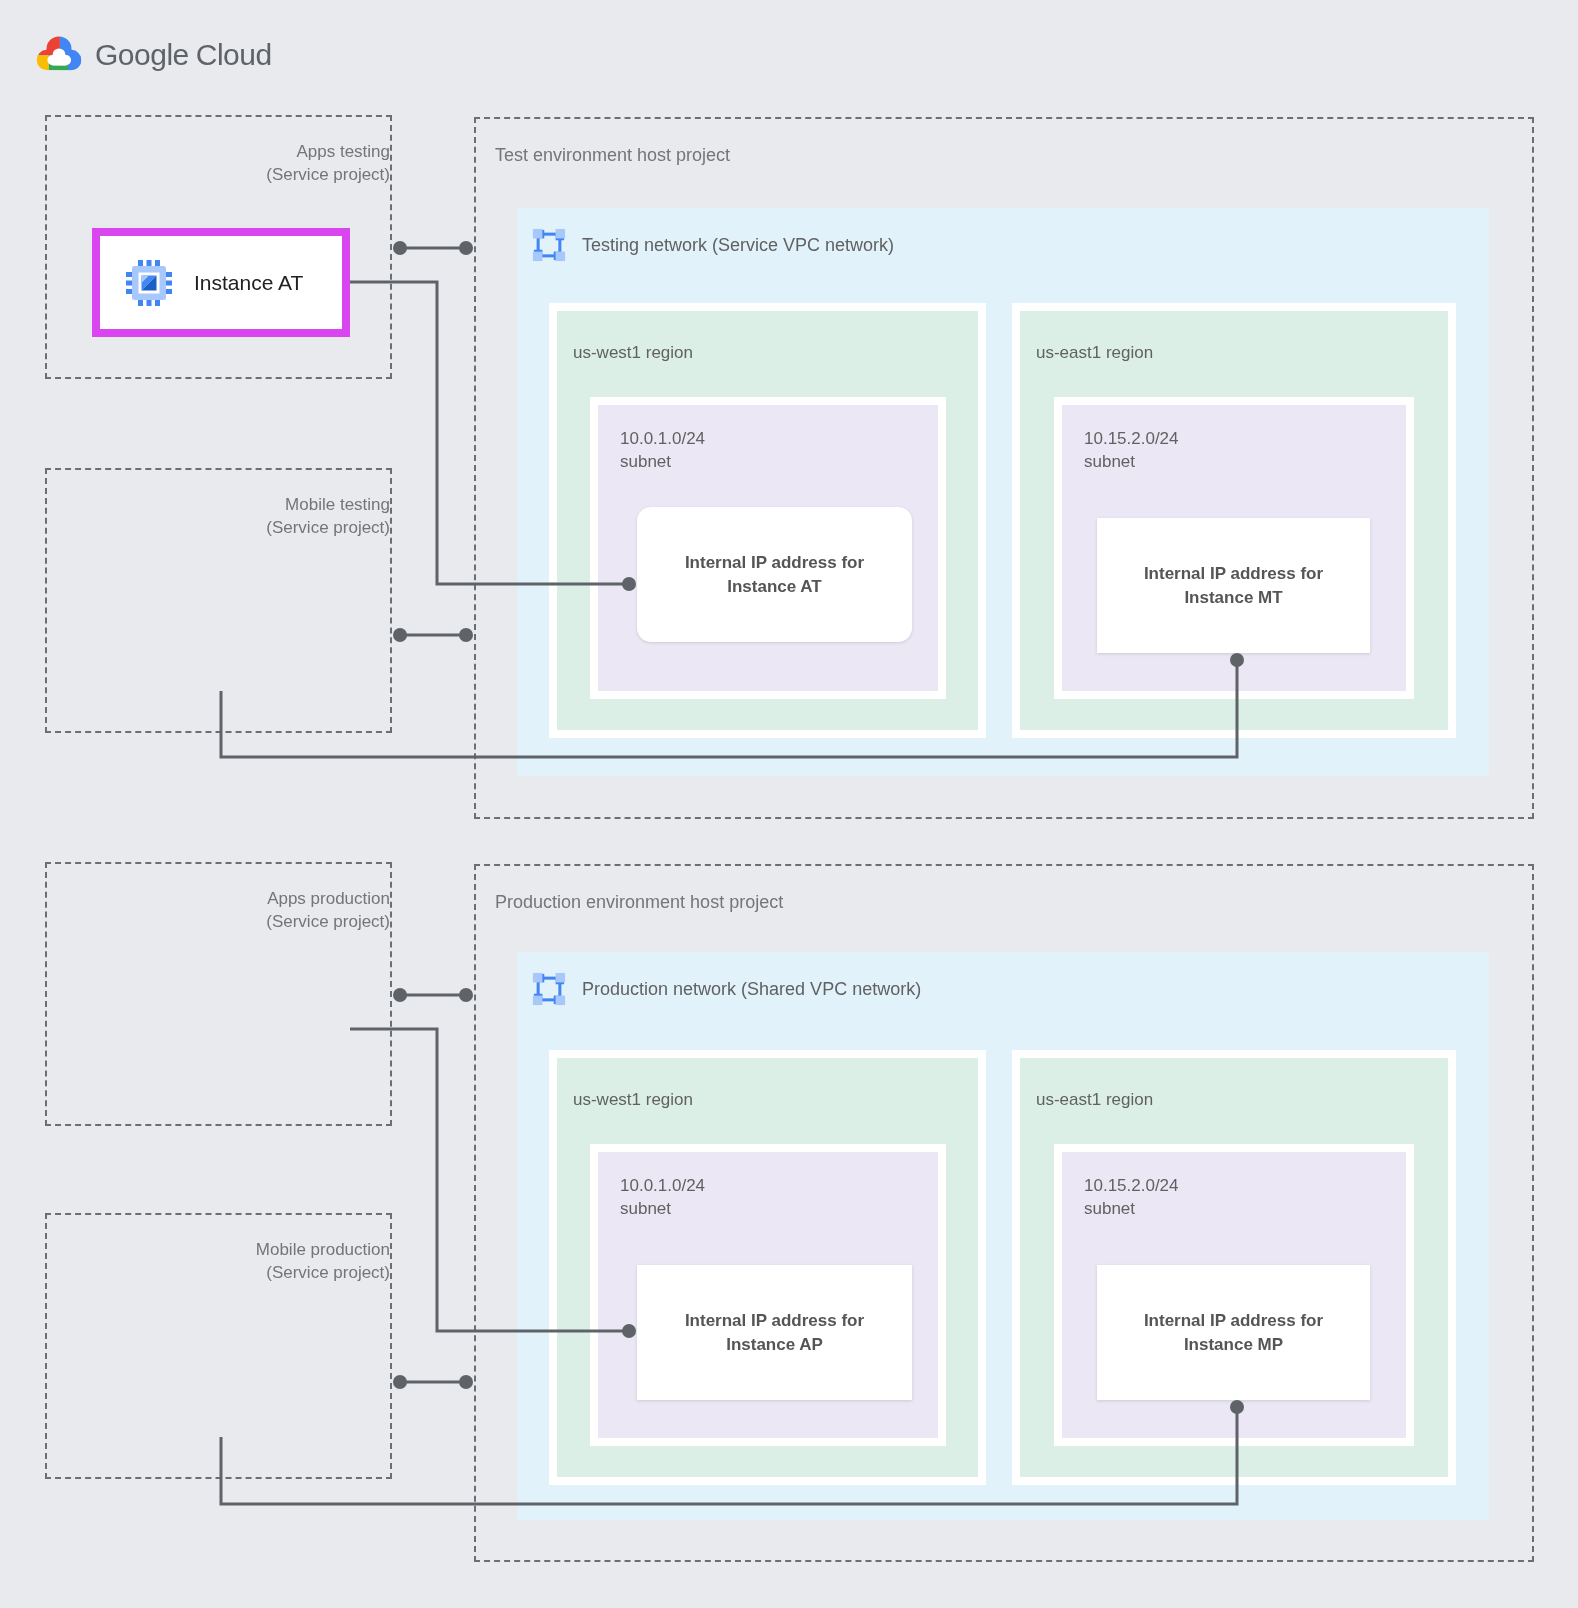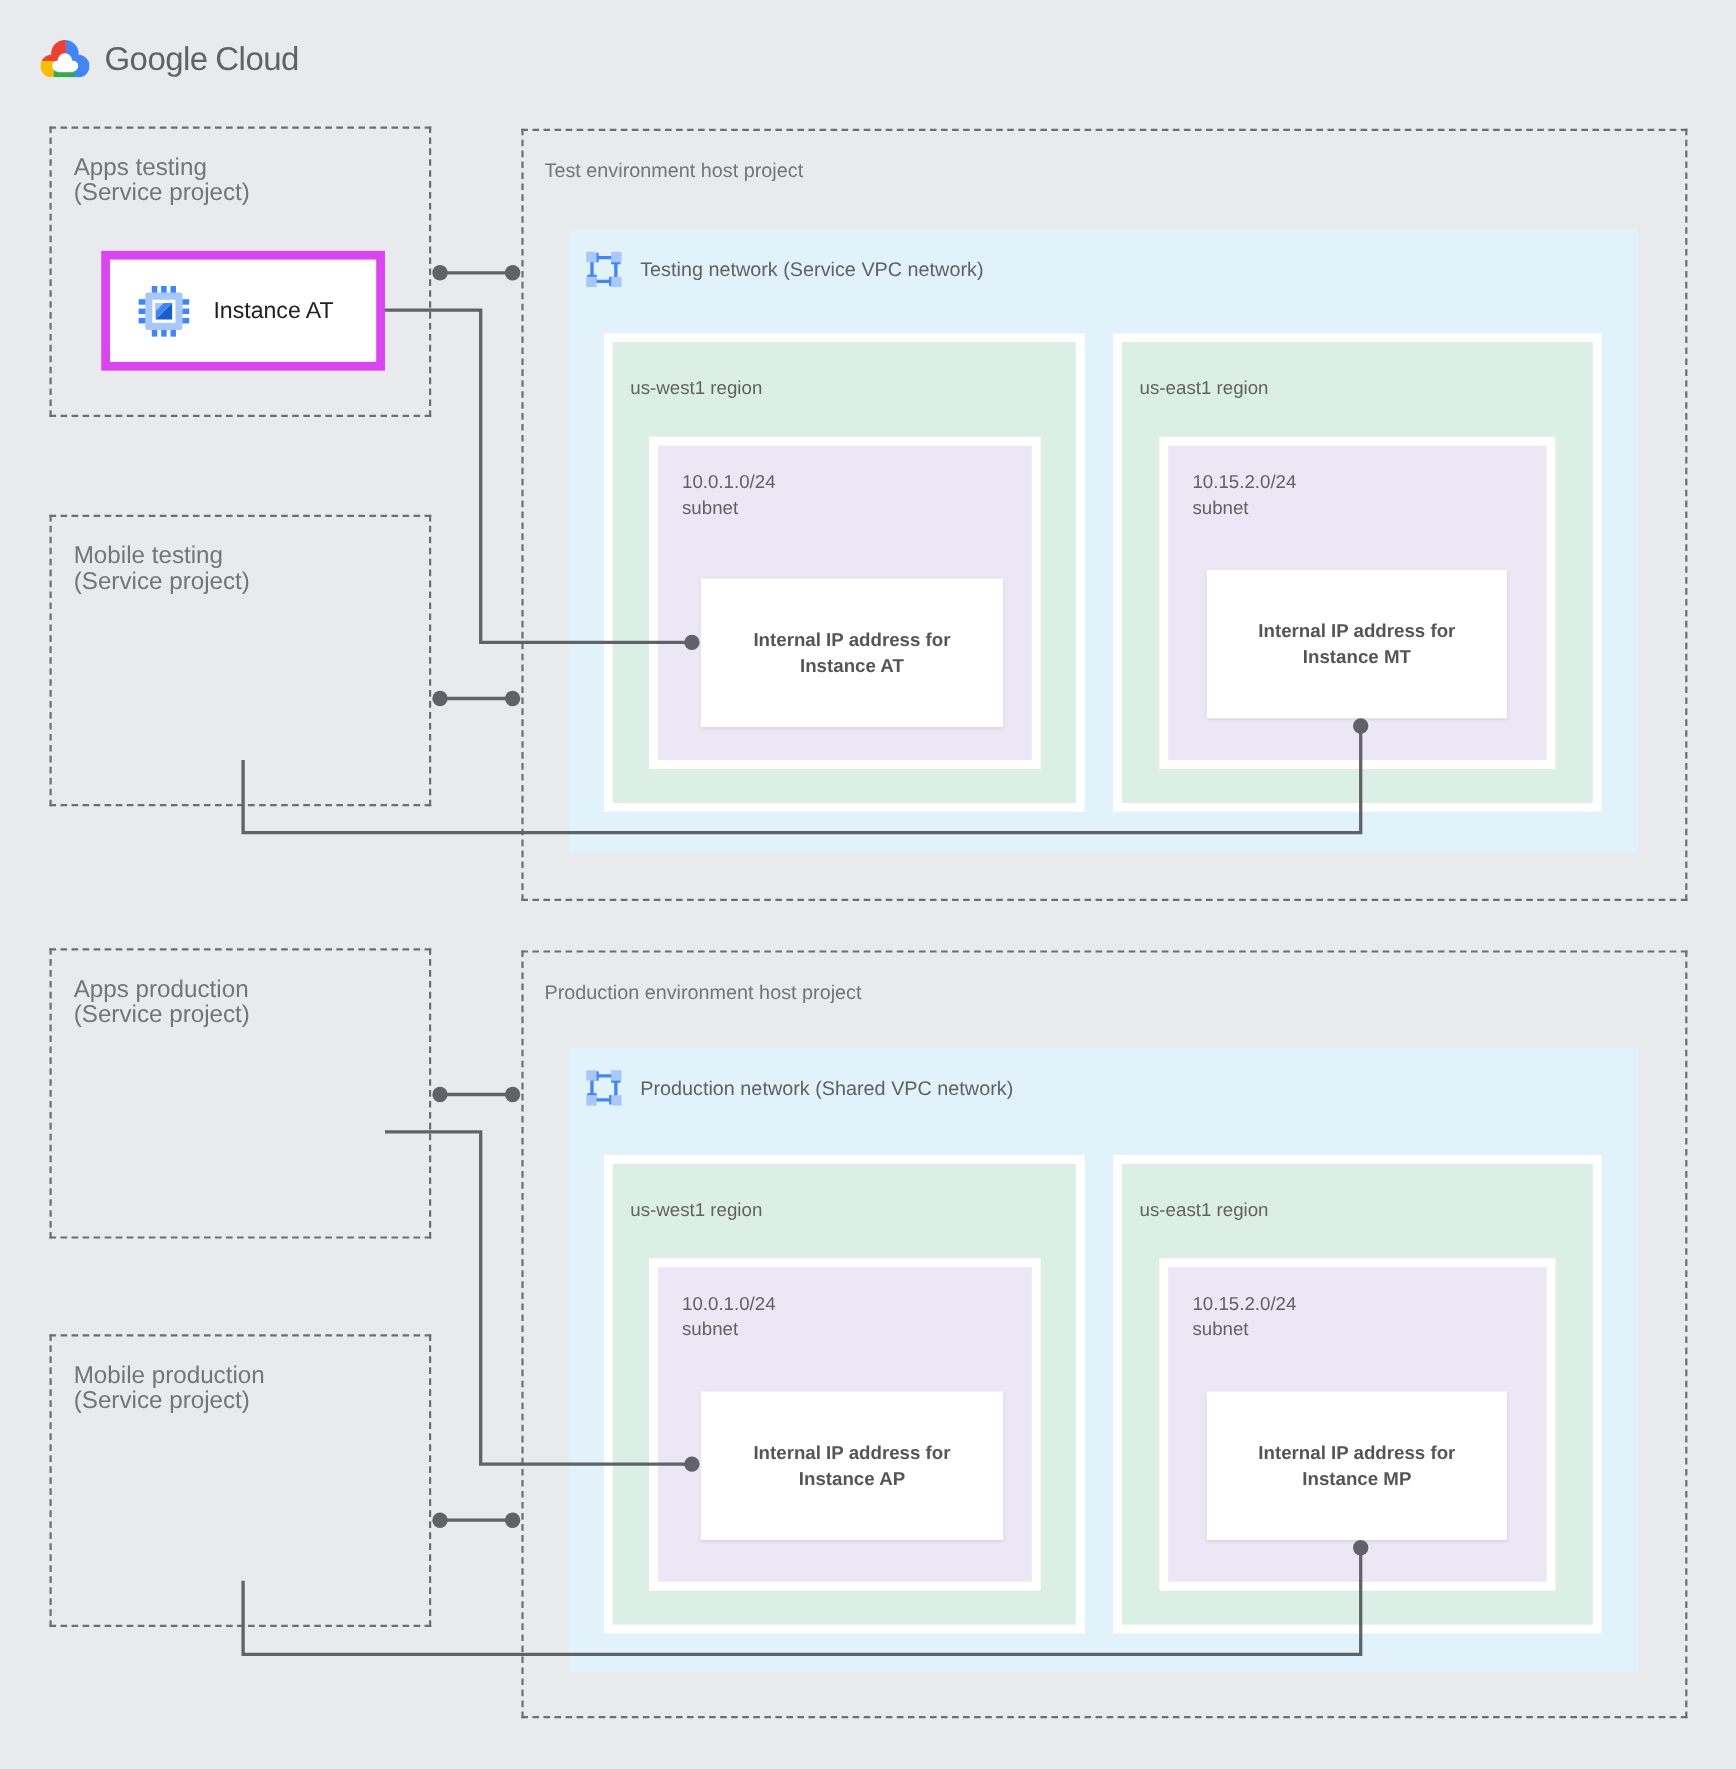--- a/index.html
+++ b/index.html
@@ -9,21 +9,21 @@
   }
   
   .logo{position:absolute;left:33px;top:34px;display:flex;align-items:center;}
   .logo-text{font-size:30px;color:#5F6368;margin-left:10px;letter-spacing:-0.5px;}
   .logo-text .g{font-weight:500;}
   .logo-text .c{font-weight:400;margin-left:7px;}
   
   .svc-box{
     position:absolute;width:347px;border:2px dashed #6b6f73;box-sizing:border-box;
   }
-  .svc-title{padding:23px 0 0 20px;font-size:22px;line-height:23px;color:#757575;}
+  .svc-title{padding:23px 0 0 20px;font-size:17px;line-height:23px;color:#757575;text-align:right;}
   .host-box{
     position:absolute;left:474px;width:1060px;border:2px dashed #6b6f73;box-sizing:border-box;
   }
   .host-title{padding:26px 0 0 19px;font-size:18px;color:#757575;}
   
   .inst-card{
     position:absolute;left:92px;width:258px;height:109px;background:#fff;
     border:8px solid #d946ef;box-sizing:border-box;display:flex;align-items:center;
     padding-left:25px;
   }
@@ -169,21 +169,21 @@
   </div>
   <div class="region-box" style="left:549px;top:303px;">
     <div class="region-label">us-west1 region</div>
   </div>
   <div class="subnet-box" style="left:590px;top:397px;">
     <div class="subnet-label">
       <div>10.0.1.0/24</div>
       <div>subnet</div>
     </div>
   </div>
-  <div class="ip-card" style="left:637px;top:526px;">
+  <div class="ip-card" style="left:637px;top:507px;border-radius:14px;">
     <div class="ip-label">Internal IP address for Instance AT</div>
   </div>
   <div class="region-box" style="left:1012px;top:303px;width:444px;">
     <div class="region-label">us-east1 region</div>
   </div>
   <div class="subnet-box" style="left:1054px;top:397px;width:360px;">
     <div class="subnet-label">
       <div>10.15.2.0/24</div>
       <div>subnet</div>
     </div>

